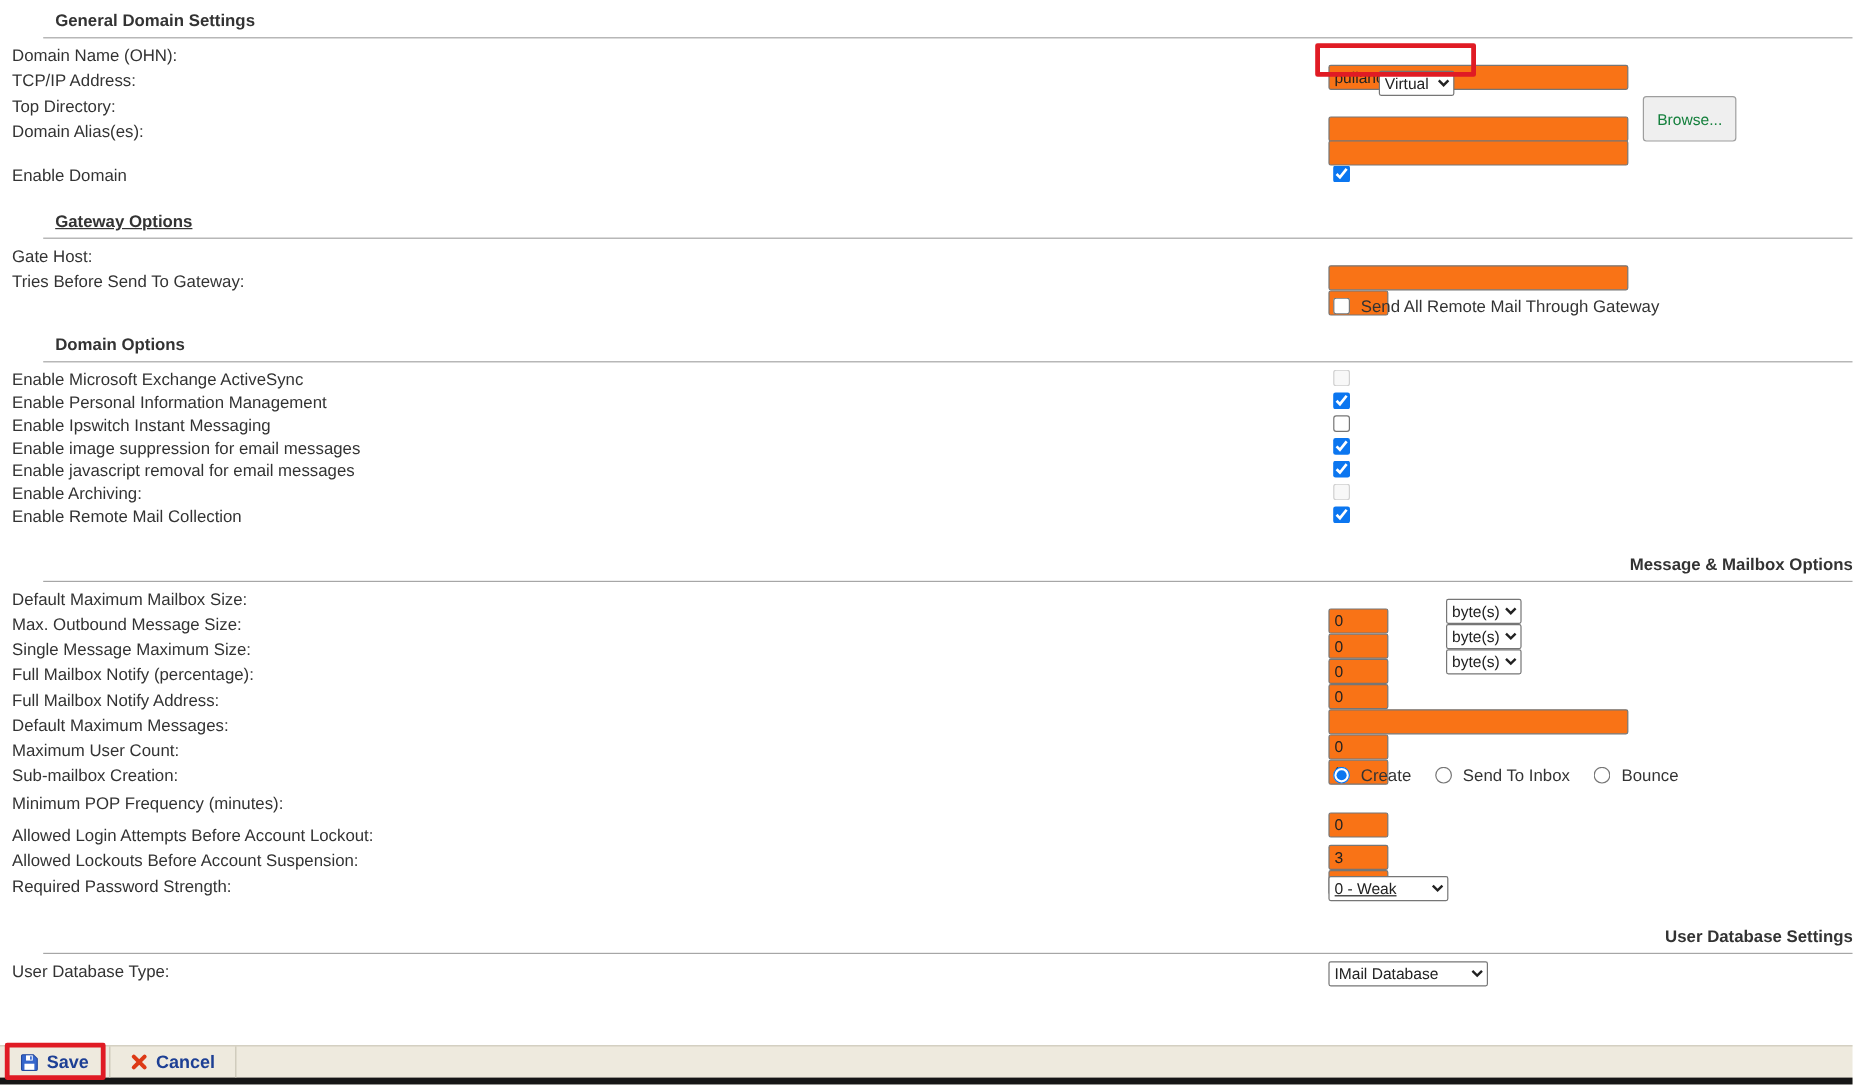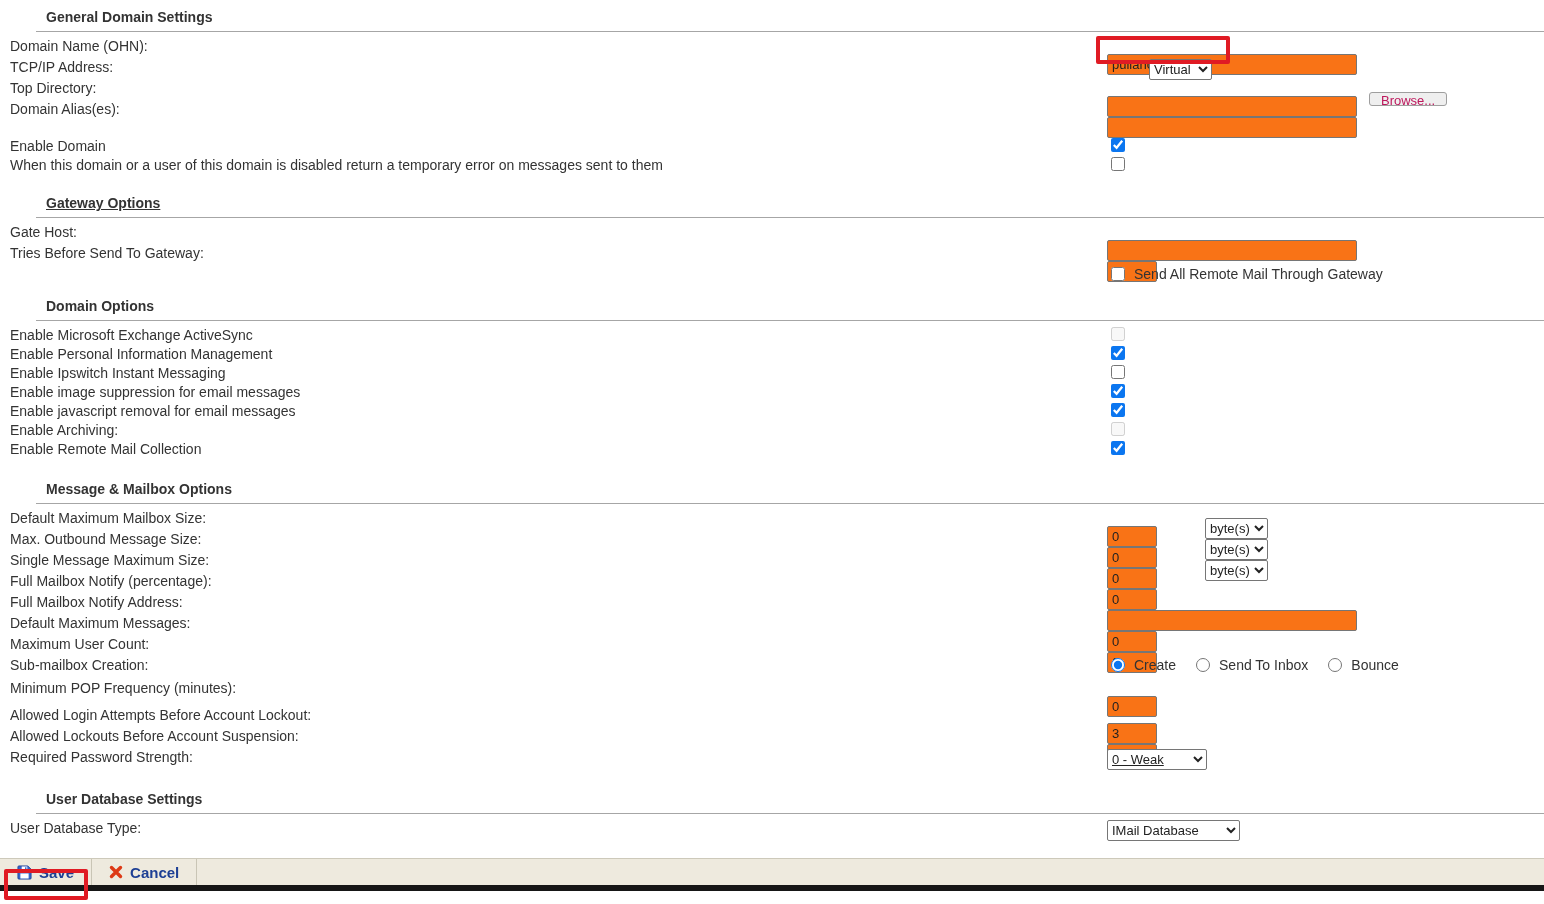--- a/index.html
+++ b/index.html
@@ -3,42 +3,42 @@
 <meta charset="utf-8">
 <style>
   * { box-sizing: border-box; }
   html,body { margin:0; padding:0; background:#fff; }
   body { font-family:"Liberation Sans", sans-serif; font-size:14px; color:#333; }
   .page { position:relative; width:1544px; height:904px; background:#fff; overflow:hidden; }
 
   .section-title { font-weight:700; font-size:14px; color:#333;
     padding:9px 0 6px 10px; border-bottom:1px solid #a6a6a6;margin-left:36px; }
   .mt4  { margin-top:4px; }  .mt10 { margin-top:10px;text-decoration:underline; }
-  .mt12 { margin-top:12px; } .mt18 { margin-top:18px; }
+  .mt12 { margin-top:12px;text-align:right; } .mt18 { margin-top:18px; }
 
   .rows { padding:6px 0 0 10px; }
   .row { display:flex; align-items:flex-start; height:21px; }
   .row.cb { height:19px; }
   .row .label { flex:0 0 1097px; white-space:nowrap; color:#333; }
   .field { display:flex; align-items:center; gap:6px; }
 
   input[type=text] { width:250px; height:21px; border:1px solid #767676; border-radius:2px;
     font:13px "Liberation Sans", sans-serif; padding:1px 4px; color:#222; background:#f97316;margin-top:16px; }
   input[type=text].small { width:50px; }
   select { height:21px; border:1px solid #767676; border-radius:2px;
     font:13px "Liberation Sans", sans-serif; background:#fff; color:#222; }
   select.w62 { width:63px;margin-left:42px; } select.w100 { width:100px;text-decoration:underline; } select.w133 { width:133px; }
   input[type=checkbox], input[type=radio] { width:14px; height:14px; margin:0 3px 0 4px;
     accent-color:#0b76f0; }
   .radio-lbl { margin-right:10px; }
-  .browse-btn { height:14px; padding:0 11px; font:13px "Liberation Sans", sans-serif;
-    background:#efefef; border:1px solid #9e9e9e; border-radius:3px; color:#be185d; margin-left:6px; }
+  .browse-btn { height:38px; padding:0 11px; font:13px "Liberation Sans", sans-serif;
+    background:#efefef; border:1px solid #9e9e9e; border-radius:3px; color:#15803d; margin-left:6px; }
   .spacer16 { height:16px; }
 
-  .toolbar { position:absolute; left:0; right:0; bottom:13px; height:33px;
+  .toolbar { position:absolute; left:0; right:0; bottom:0; height:33px;
     background:#eeeade; border-top:1px solid #cdc9ba; border-bottom:6px solid #161616;
     display:flex; align-items:stretch; }
   .tb-btn { display:flex; align-items:center; gap:7px; padding:0 17px;
     color:#1d3f94; font-weight:700; font-size:15px; cursor:pointer; }
   .tb-sep { width:1px; background:#c9c5b5; margin:0; }
 
   .hl-box { position:absolute; border:4px solid #e01b24; border-radius:2px;
     pointer-events:none; background:transparent; }
   .hl-domain { left:1096px; top:36px;  width:134px; height:28px; }
   .hl-save   { left:4px;    top:869px; width:84px;  height:31px; }
@@ -75,26 +75,20 @@
       <div class="label">Domain Alias(es):</div>
       <div class="field">
         <input type="text" value="" style="">
       </div>
     </div>
     <div class="spacer16"></div>
     <div class="row cb">
       <div class="label">Enable Domain</div>
       <div class="field">
         <input type="checkbox" checked="" style="">
-      </div>
-    </div>
-    <div class="row cb">
-      <div class="label">When this domain or a user of this domain is disabled return a temporary error on messages sent to them</div>
-      <div class="field">
-        <input type="checkbox" style="">
       </div>
     </div>
   </div>
 
   <div class="section-title mt10">Gateway Options</div>
   <div class="rows">
     <div class="row">
       <div class="label">Gate Host:</div>
       <div class="field">
         <input type="text" value="" style="">

